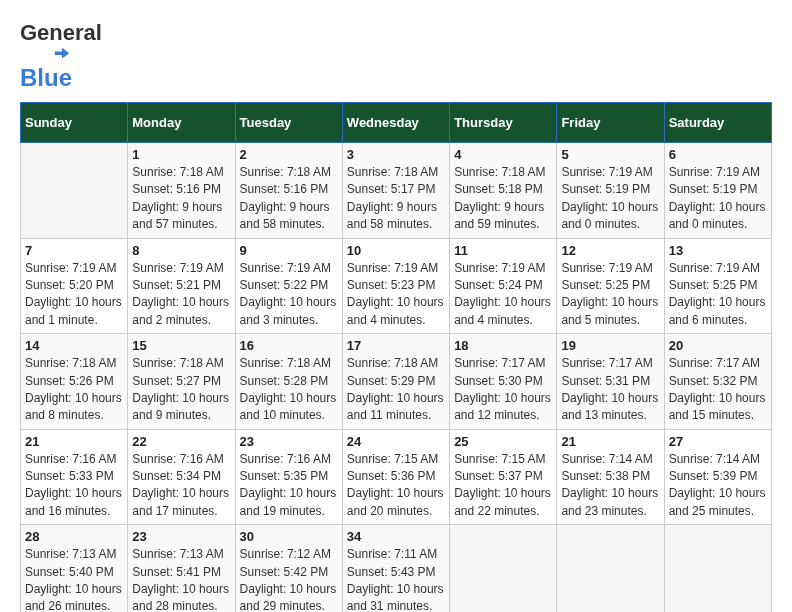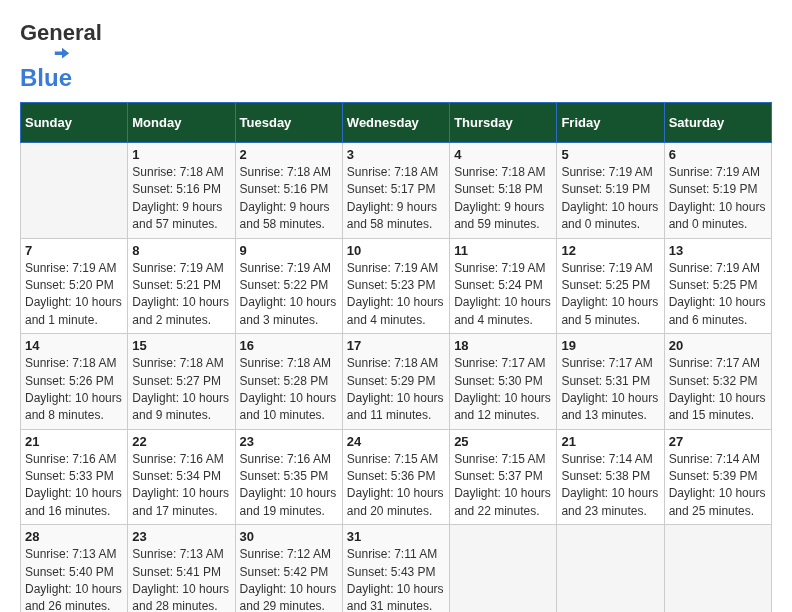--- a/index.html
+++ b/index.html
@@ -241,21 +241,21 @@
         </td>
         <td>
           <div class="day-number">23</div>
           <div class="day-info">Sunrise: 7:13 AM<br>Sunset: 5:41 PM<br>Daylight: 10 hours<br>and 28 minutes.</div>
         </td>
         <td>
           <div class="day-number">30</div>
           <div class="day-info">Sunrise: 7:12 AM<br>Sunset: 5:42 PM<br>Daylight: 10 hours<br>and 29 minutes.</div>
         </td>
         <td>
-          <div class="day-number">31</div>
+          <div class="day-number">34</div>
           <div class="day-info">Sunrise: 7:11 AM<br>Sunset: 5:43 PM<br>Daylight: 10 hours<br>and 31 minutes.</div>
         </td>
         <td class="empty-cell"></td>
         <td class="empty-cell"></td>
         <td class="empty-cell"></td>
       </tr>
     </tbody>
 </table>
 
 </body></html>

